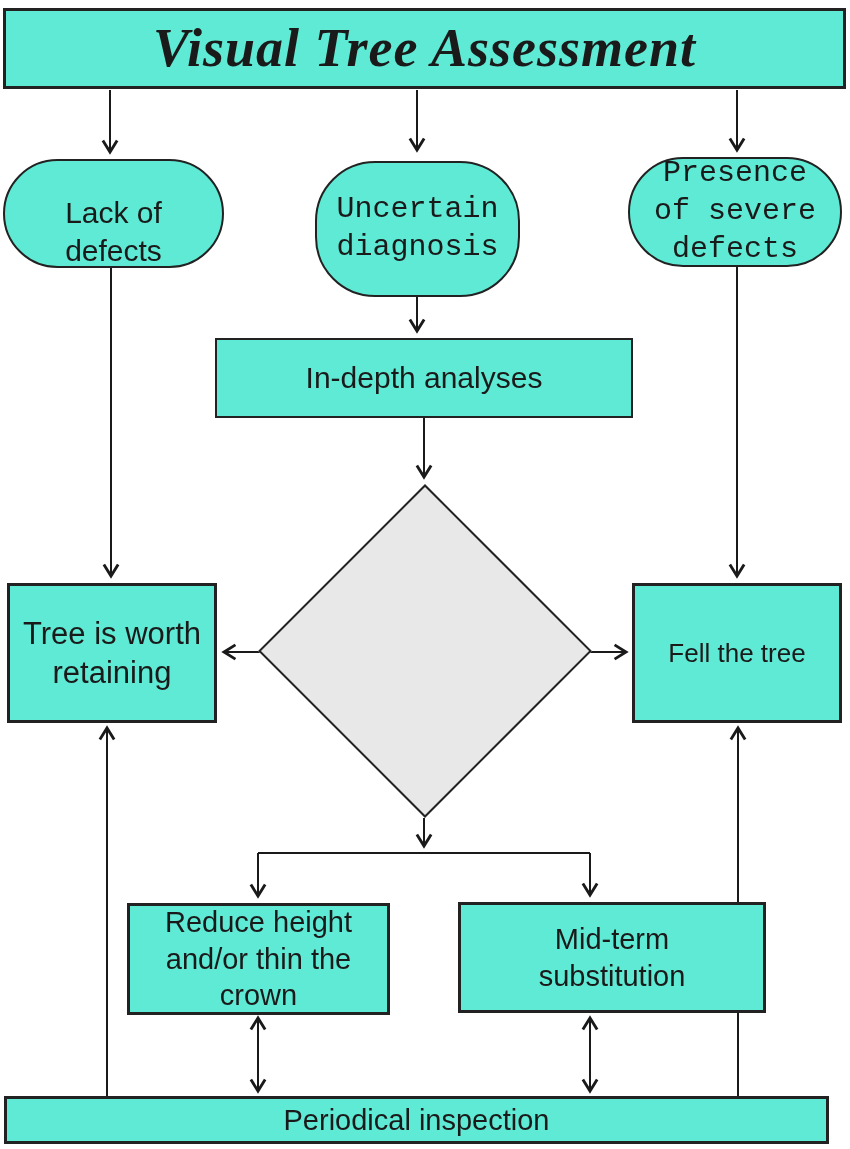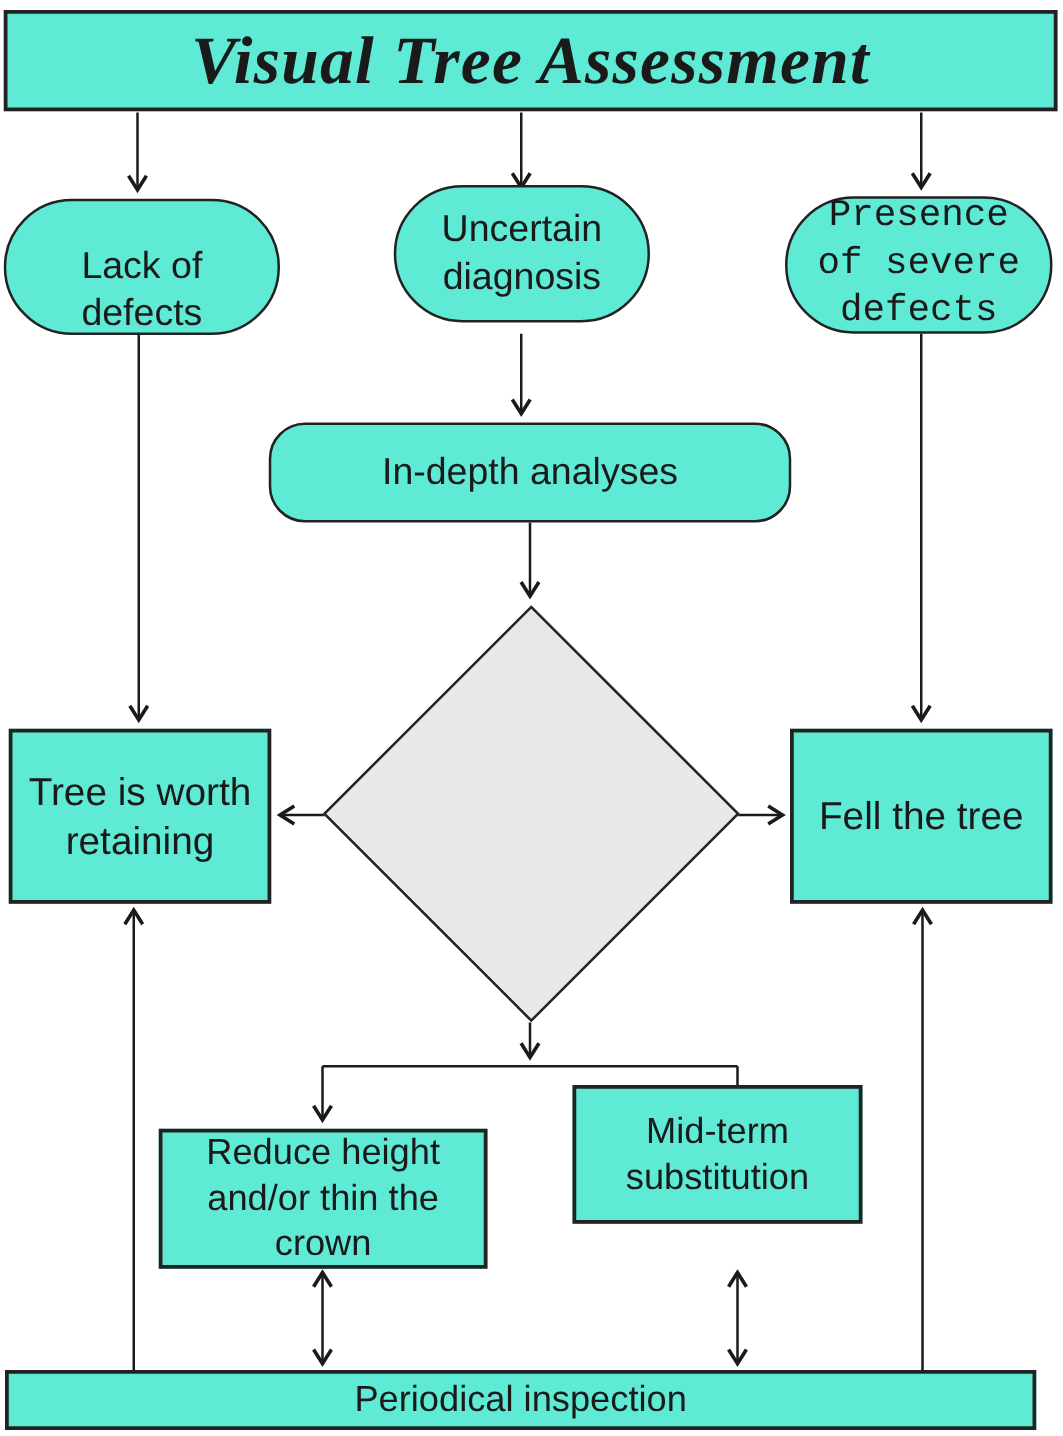--- a/index.html
+++ b/index.html
@@ -33,28 +33,28 @@
   #title-box {
     left: 3px; top: 8px; width: 843px; height: 81px;
     font-family: "Liberation Serif", "DejaVu Serif", serif;
     font-style: italic;
     font-weight: 600;
     font-size: 54px;
     letter-spacing: 1px;
   }
   .stadium { border-width: 2px; border-radius: 60px; font-size: 30px; }
   #node-lack      { left: 3px;   top: 159px; width: 221px; height: 109px; }
-  #node-uncertain { left: 315px; top: 148px; width: 205px; height: 110px; }
+  #node-uncertain { left: 315px; top: 161px; width: 205px; height: 136px; font-family: Liberation Mono, monospace; }
   #node-presence  { left: 628px; top: 157px; width: 214px; height: 110px; }
   #node-lack .lbl      { width: 140px; margin-top: 36px; }
   #node-uncertain .lbl { width: 170px; }
   #node-presence .lbl  { width: 195px; font-family: Liberation Mono, monospace; }
 
   #node-indepth { left: 215px; top: 338px; width: 418px; height: 80px;
-                  border-width: 2px; font-size: 30px; border-radius: 29px; }
+                  border-width: 2px; font-size: 30px; }
 
   #diamond {
     position: absolute;
     left: 307px; top: 533px;
     width: 236px; height: 236px;
     box-sizing: border-box;
     background: #e8e8e8;
     border: 2px solid #222222;
     transform: rotate(45deg);
     z-index: 2;
@@ -71,25 +71,25 @@
     align-items: center;
     justify-content: center;
     text-align: center;
     font-size: 23px;
     line-height: 1.2;
     z-index: 3;
   }
   #ellipse .lbl { width: 180px; }
 
   #node-tree { left: 7px;   top: 583px; width: 210px; height: 140px; font-size: 31px; }
-  #node-fell { left: 632px; top: 583px; width: 210px; height: 140px; font-size: 31px; }
+  #node-fell { left: 632px; top: 583px; width: 210px; height: 140px; font-size: 26px; }
   #node-tree .lbl { width: 195px; }
 
   #node-reduce  { left: 127px; top: 903px; width: 263px; height: 112px; font-size: 29px; align-items: center; }
-  #node-midterm { left: 458px; top: 868px; width: 232px; height: 111px; font-size: 29px; }
+  #node-midterm { left: 458px; top: 902px; width: 308px; height: 111px; font-size: 29px; }
   #node-reduce .lbl  { width: 225px; }
   #node-midterm .lbl { width: 180px; }
 
   #node-periodical { left: 4px; top: 1096px; width: 825px; height: 48px; font-size: 29px; }
 
   #arrows {
     position: absolute;
     left: 0; top: 0;
     width: 850px; height: 1149px;
     z-index: 1;

